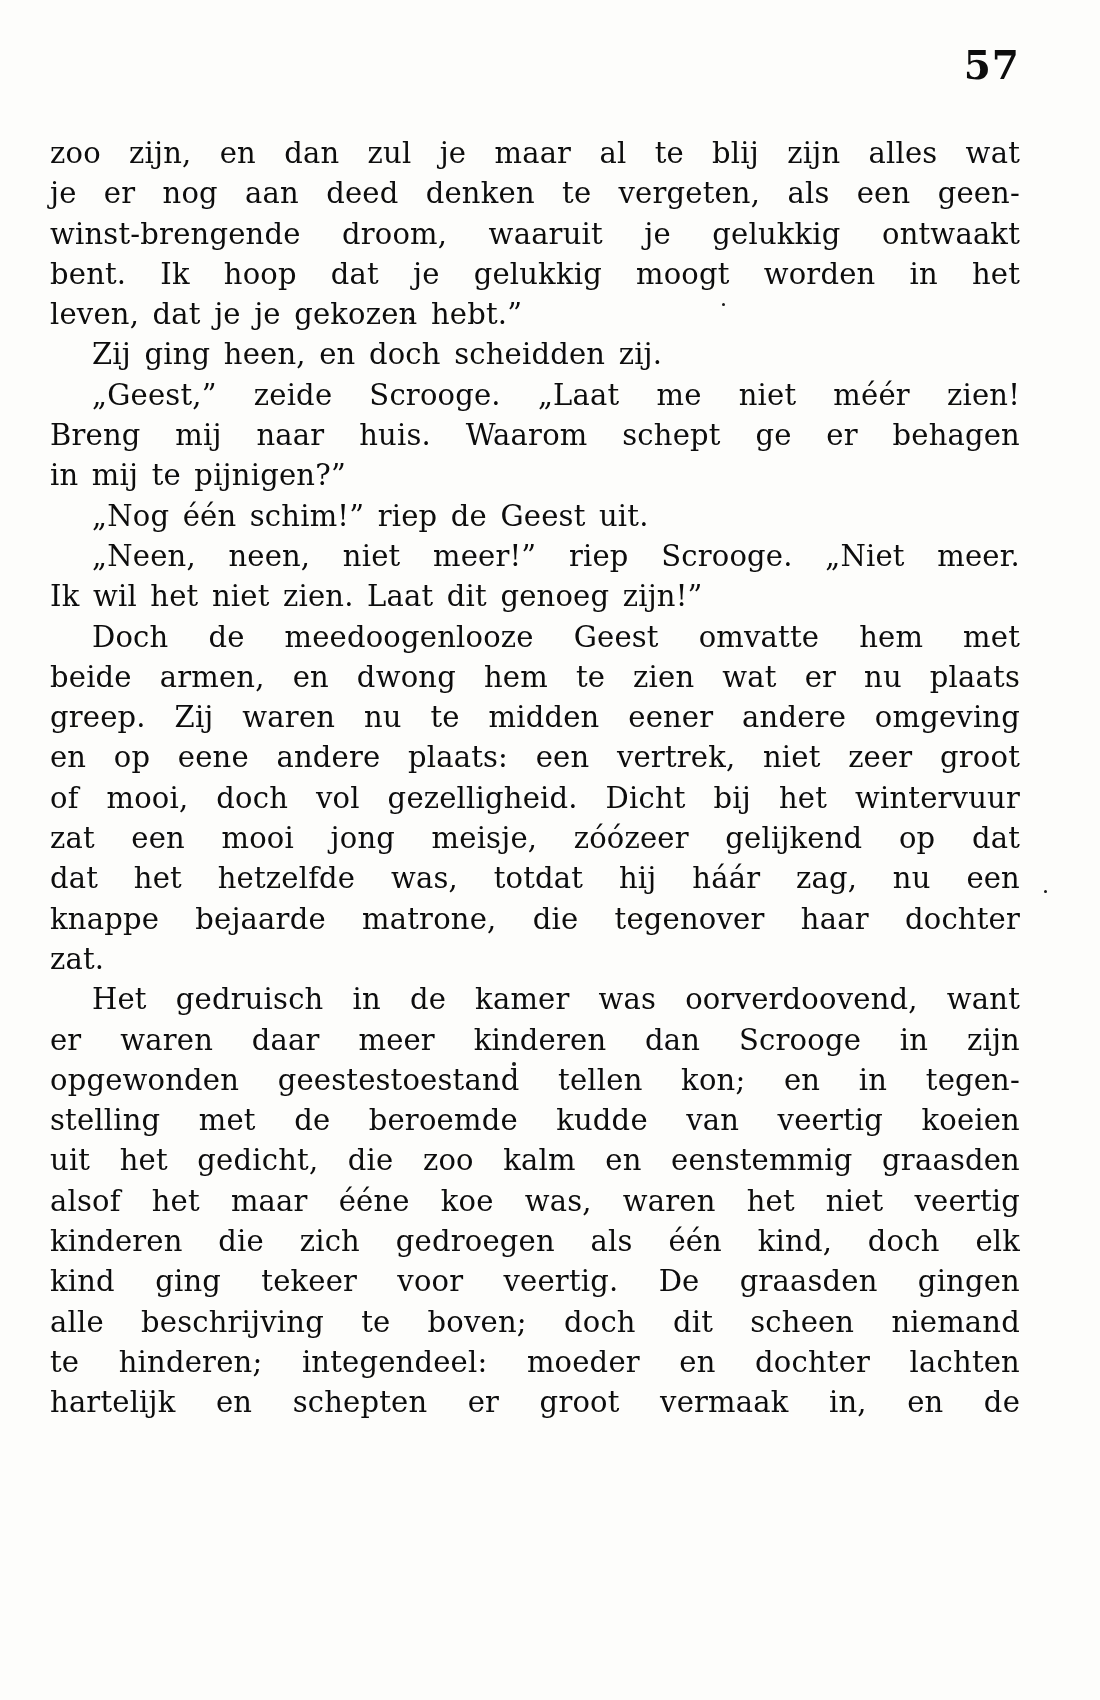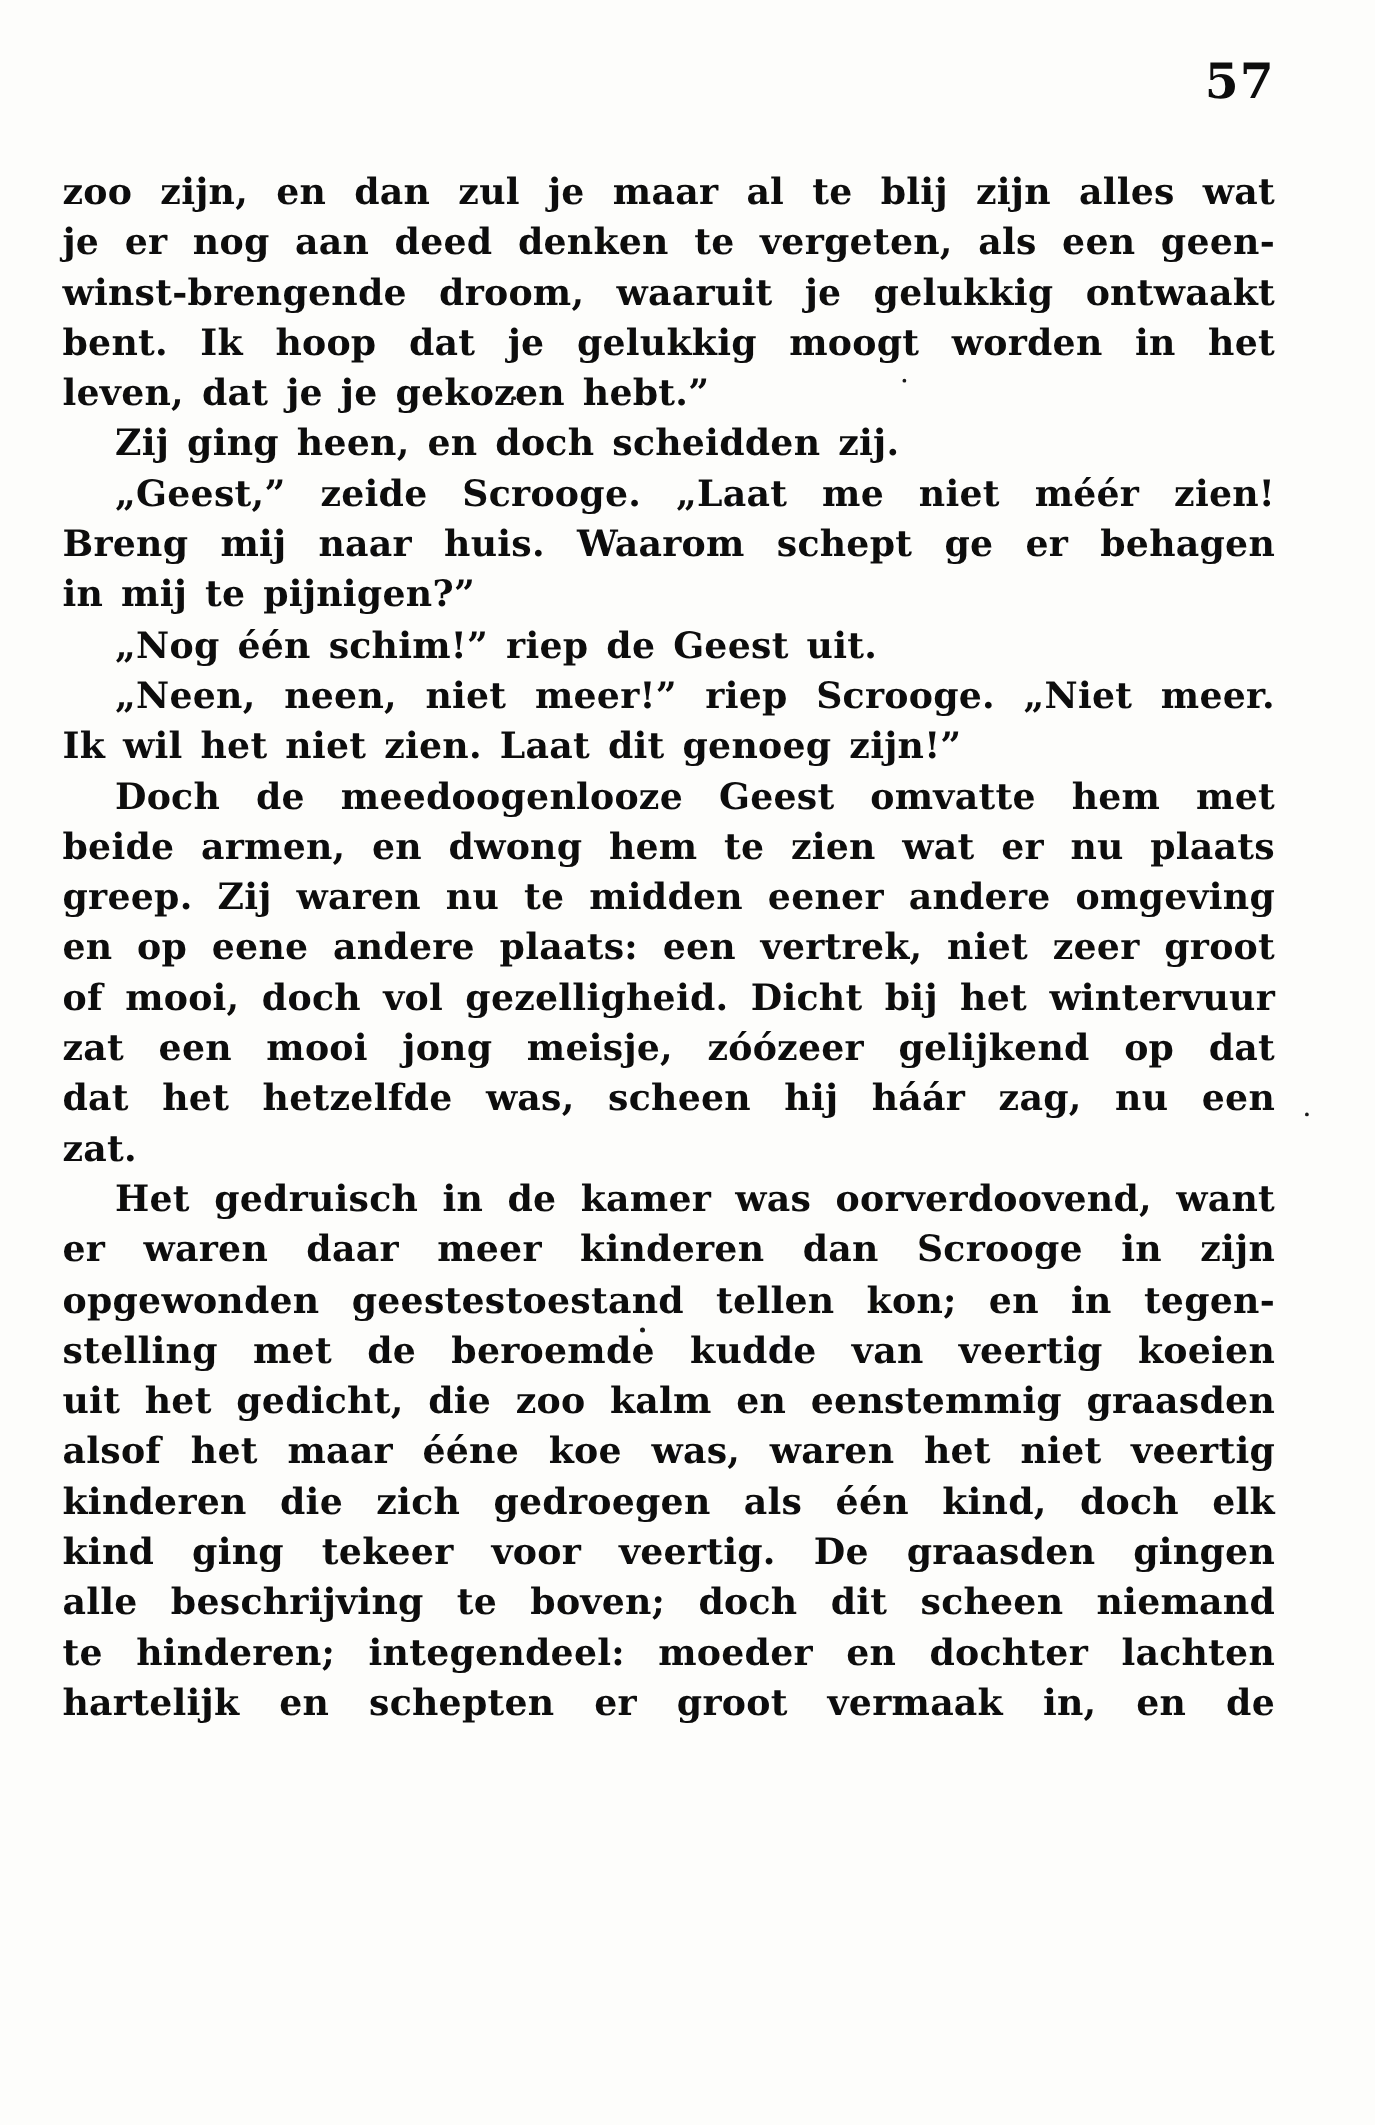--- a/index.html
+++ b/index.html
@@ -27,21 +27,21 @@
     line-height: 1;
   }
   .text-block {
     position: absolute;
     top: 133px;
     left: 50px;
     width: 970px;
   }
   .line {
     font-size: 29px;
-    font-weight: 700;
+    font-weight: 400;
     line-height: 40.3px;
     height: 40.3px;
     white-space: normal;
     word-spacing: 0.14em;
     letter-spacing: 0.2px;
     text-align: justify;
     text-align-last: left;
     overflow: visible;
   }
   .line.just {
@@ -78,21 +78,22 @@
       <div class="line">in mij te pijnigen?”</div>
       <div class="line indent">„Nog één schim!” riep de Geest uit.</div>
       <div class="line just indent">„Neen, neen, niet meer!” riep Scrooge. „Niet meer.</div>
       <div class="line">Ik wil het niet zien. Laat dit genoeg zijn!”</div>
       <div class="line just indent">Doch de meedoogenlooze Geest omvatte hem met</div>
       <div class="line just">beide armen, en dwong hem te zien wat er nu plaats</div>
       <div class="line just">greep. Zij waren nu te midden eener andere omgeving</div>
       <div class="line just">en op eene andere plaats: een vertrek, niet zeer groot</div>
       <div class="line just">of mooi, doch vol gezelligheid. Dicht bij het wintervuur</div>
       <div class="line just">zat een mooi jong meisje, zóózeer gelijkend op dat</div>
-      <div class="line just">dat het hetzelfde was, scheen hij háár zag, nu een</div>
+      <div class="line just">dat het hetzelfde was, totdat hij háár zag, nu een</div>
+      <div class="line just">knappe bejaarde matrone, die tegenover haar dochter</div>
       <div class="line">zat.</div>
       <div class="line just indent">Het gedruisch in de kamer was oorverdoovend, want</div>
       <div class="line just">er waren daar meer kinderen dan Scrooge in zijn</div>
       <div class="line just">opgewonden geestestoestand tellen kon; en in tegen-</div>
       <div class="line just">stelling met de beroemde kudde van veertig koeien</div>
       <div class="line just">uit het gedicht, die zoo kalm en eenstemmig graasden</div>
       <div class="line just">alsof het maar ééne koe was, waren het niet veertig</div>
       <div class="line just">kinderen die zich gedroegen als één kind, doch elk</div>
       <div class="line just">kind ging tekeer voor veertig. De graasden gingen</div>
       <div class="line just">alle beschrijving te boven; doch dit scheen niemand</div>

